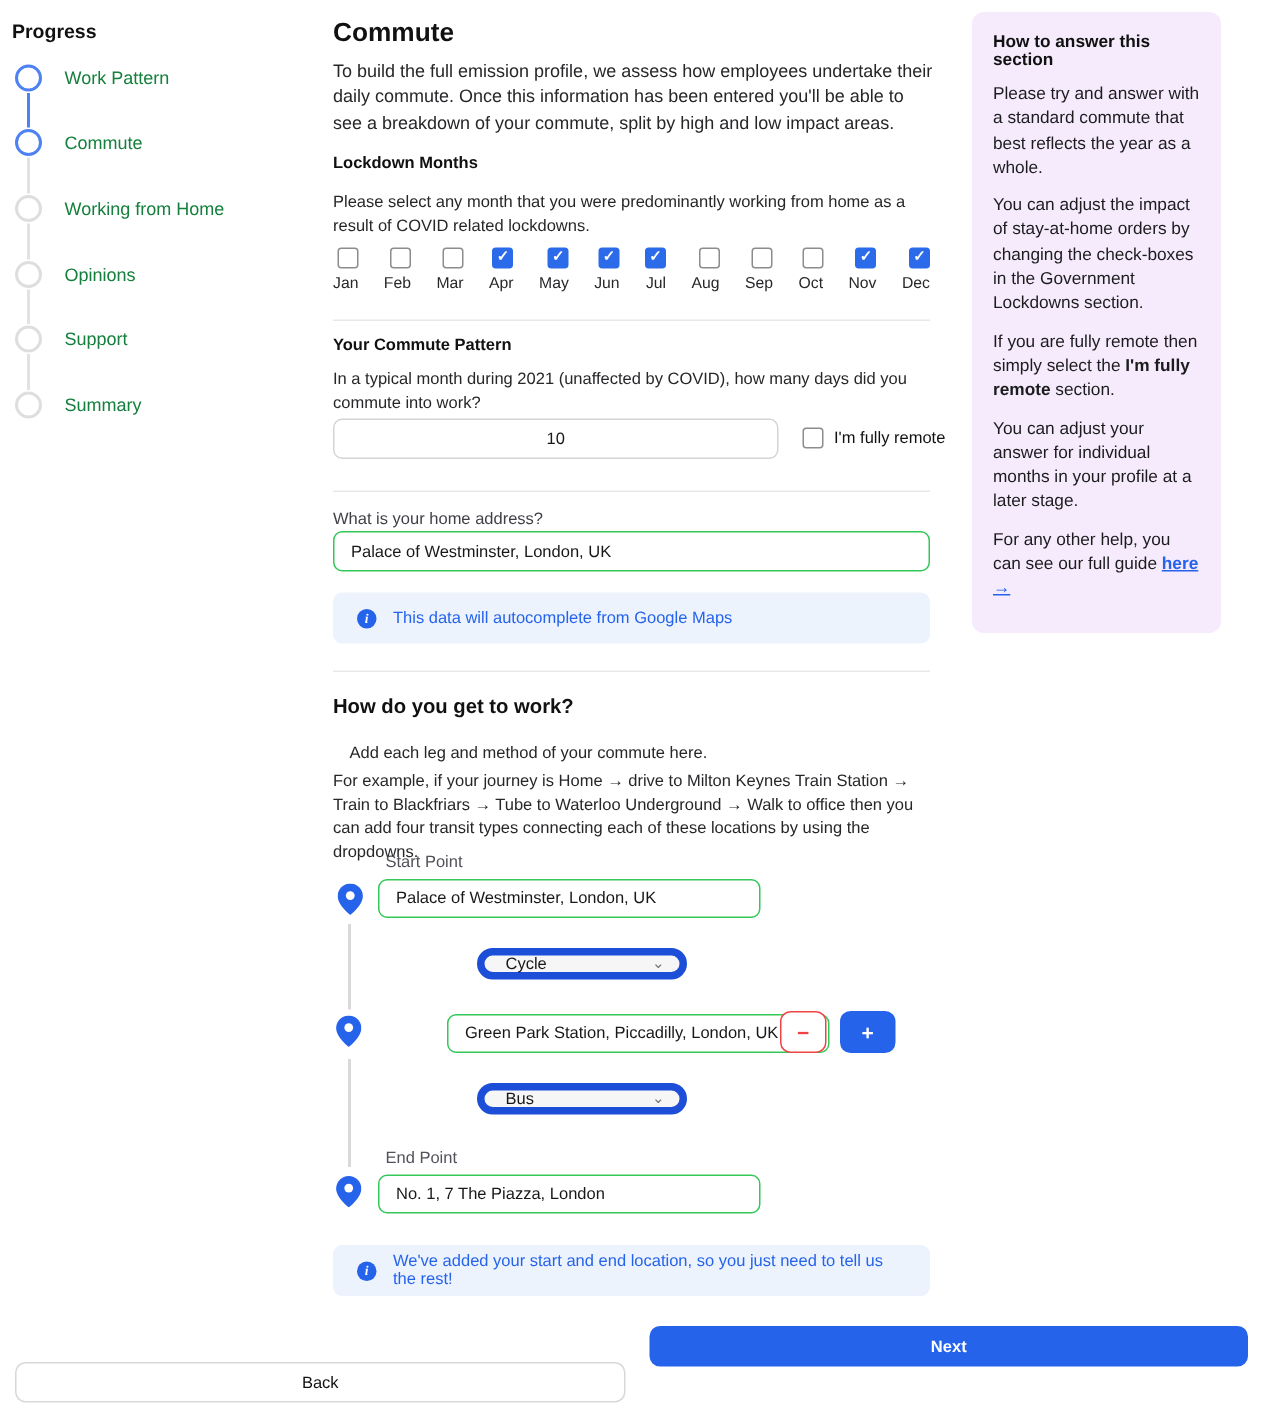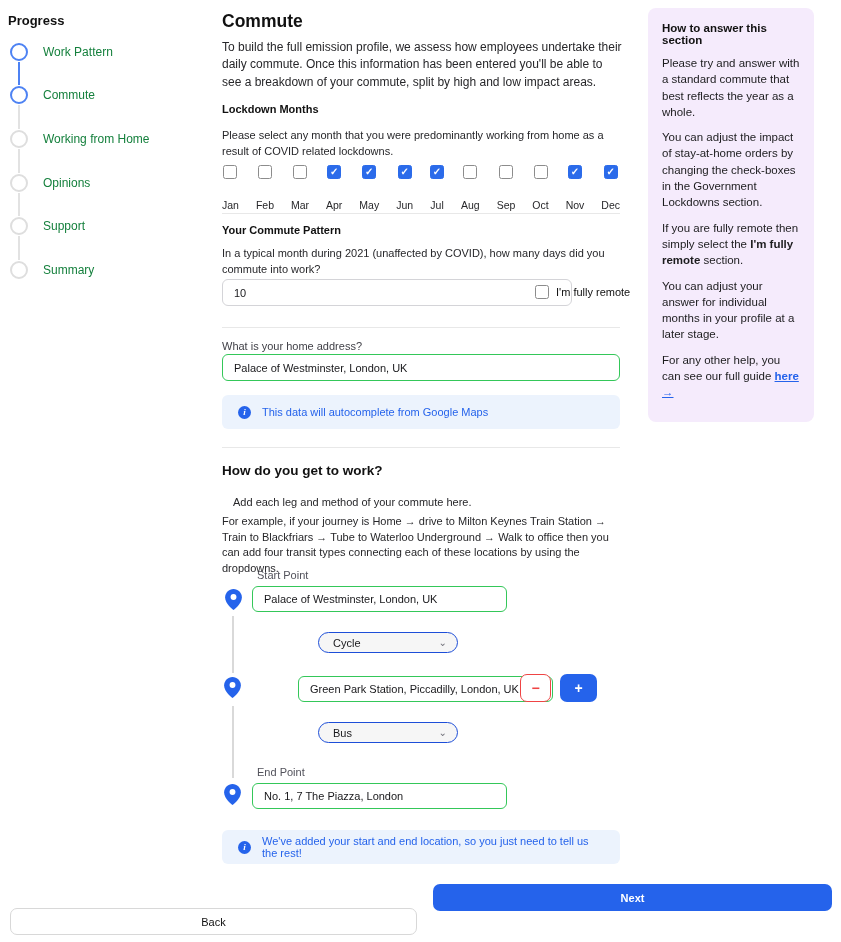--- a/index.html
+++ b/index.html
@@ -18,35 +18,35 @@
   .step-line.active { background:#4d82f3; }
 
   
   #main-title { left:222px; top:11px; font-size:17.5px; font-weight:700; color:#111; }
   .para { font-size:12px; line-height:17.4px; color:#27272a; }
   .para-sm { font-size:11px; line-height:15.6px; color:#27272a; }
   #main-intro { left:222px; top:39px; width:402px; }
   #lockdown-label { left:222px; top:103px; font-size:11px; font-weight:700; color:#111; }
   #lockdown-desc { left:222px; top:128px; width:402px; }
   #months-row { left:222px; top:165px; width:398px; display:flex; justify-content:space-between; }
-  .month { display:flex; flex-direction:column; align-items:center; gap:20px; }
+  .month { display:flex; flex-direction:column; align-items:flex-end; gap:4px; }
   .month-label { font-size:10.5px; color:#27272a; }
   .cb { width:14px; height:14px; border:1.5px solid #8c8c8c; border-radius:2.5px; background:#fff;
         display:flex; align-items:center; justify-content:center; }
   .cb.checked { background:#2b6bea; border-color:#2b6bea; }
   .cb.checked::after { content:"✓"; color:#fff; font-size:10px; font-weight:700; line-height:1; }
 
   .divider { left:222px; width:398px; height:1px; background:#e8e8e8; }
   #divider1 { top:213px; } #divider2 { top:327px; } #divider3 { top:447px; }
 
   #pattern-label { left:222px; top:224px; font-size:11px; font-weight:700; color:#111; }
   #pattern-question { left:222px; top:246px; width:402px; }
   .text-input { border:1px solid #d4d4d8; border-radius:6px; background:#fff; padding:0 11px;
                 font-size:11px; color:#18181b; font-family:"Liberation Sans", sans-serif; outline:none; }
-  #days-input { left:222px; top:279px; width:350px; height:27px; }
+  #days-input { left:222px; top:279px; width:297px; height:27px;text-align:center; }
   #remote-wrap { left:535px; top:285px; display:flex; align-items:center; gap:7px; }
   #remote-label { font-size:11px; color:#111; white-space:nowrap; }
 
   #home-label { left:222px; top:340px; font-size:11px; color:#3f3f46;text-align:right; }
   .green-input { border:1.5px solid #34c759; border-radius:6px; background:#fff; padding:0 11px;
                  font-size:11px; color:#18181b; font-family:"Liberation Sans", sans-serif; outline:none; }
   #home-input { left:222px; top:354px; width:398px; height:27px; }
 
   .infobox { background:#ecf3fd; border-radius:6px; display:flex; align-items:center; gap:11px;
              padding:0 16px; color:#2563eb; font-size:11px; }
@@ -68,21 +68,21 @@
   #leg-line2 { top:706px; height:72px; }
   .pin { width:17px; height:21px; }
   #pin1 { left:225px; top:589px; }
   #pin2 { left:224px; top:677px; }
   #pin3 { left:224px; top:784px; }
   .leg-input { width:255px; height:26px; }
   #input-start { left:252px; top:586px; }
   #input-mid { left:252px; top:676px;margin-left:46px; }
   #input-end { left:252px; top:783px; }
 
-  .select-pill { background:#f6f6f6; border:1px solid #1d4ed8; border-radius:999px; height:21px;
+  .select-pill { background:#f6f6f6; border:5px solid #1d4ed8; border-radius:999px; height:21px;
                  display:flex; align-items:center; justify-content:space-between;
                  padding:0 10px 0 14px; font-size:11px; color:#18181b; cursor:default; }
   #select1 { left:318px; top:632px; width:140px; }
   #select2 { left:318px; top:722px; width:140px; }
   .chevron { color:#71717a; font-size:10px; line-height:1; }
 
   .leg-btn { display:flex; align-items:center; justify-content:center; font-size:14px; font-weight:700;
              border-radius:7px; cursor:pointer; font-family:"Liberation Sans", sans-serif; }
   #minus-btn { left:520px; top:674px; width:31px; height:28px; background:#fff;
                border:1.5px solid #ef4444; color:#ef4444; }

